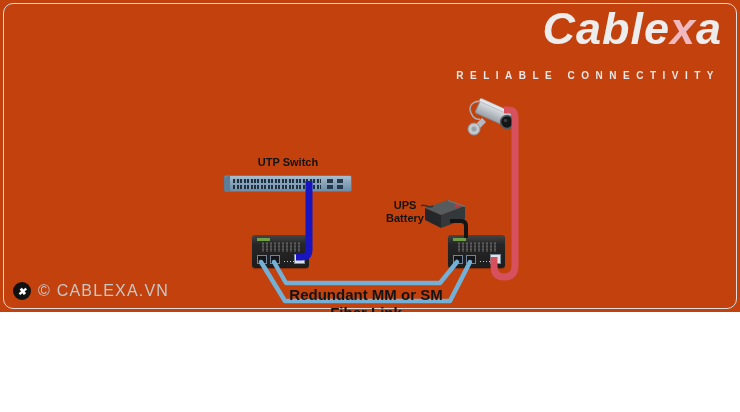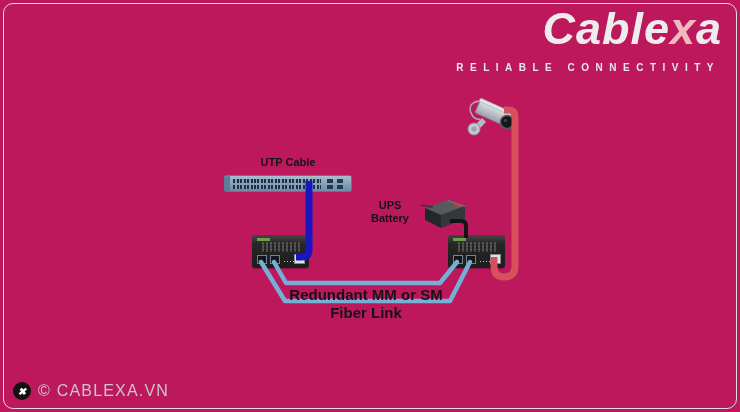--- a/index.html
+++ b/index.html
@@ -1,33 +1,33 @@
 <!DOCTYPE html>
 <html><head>
 <meta charset="utf-8">
 <style>
   html,body{margin:0;padding:0;background:#ffffff;}
   .canvas{
-    position:relative;width:740px;height:412px;background:#be185d;overflow:hidden;
+    position:relative;width:740px;height:312px;background:#c2410c;overflow:hidden;
     font-family:"Liberation Sans",sans-serif;
   }
   .frame{position:absolute;inset:3px;border:1px solid #dcdcdc;border-radius:10px;pointer-events:none;}
 
   
   .logo{position:absolute;top:6px;right:18px;text-align:right;}
   .logo-text{font-style:italic;font-weight:bold;font-size:45px;line-height:1;letter-spacing:1px;color:#ededed;}
   .logo-text .lx{color:#f0b9bf;}
-  .tagline{margin-top:11px;margin-right:2px;font-size:10px;letter-spacing:6.5px;color:#e7e7e7;font-weight:bold;}
+  .tagline{margin-top:19px;margin-right:2px;font-size:10px;letter-spacing:6.5px;color:#e7e7e7;font-weight:bold;}
 
   
   .lbl{position:absolute;font-size:11px;font-weight:bold;color:#141414;text-align:center;line-height:1.2;z-index:6;}
   .pre{white-space:pre-line;}
   .lbl-switch{left:224px;top:156px;width:128px;}
   .lbl-poe{left:460px;top:161px;width:52px;}
-  .lbl-ups{left:366px;top:199px;width:48px;}
+  .lbl-ups{left:381px;top:199px;width:48px;}
   .lbl-fiber{left:282px;top:286px;width:168px;font-size:15px;}
 
   
   .switch{position:absolute;left:224px;top:175px;width:128px;height:17px;z-index:2;
     background:linear-gradient(#a9bed1 0%,#8aa4bb 45%,#6e8da9 100%);
     border:1px solid #5a7a95;border-radius:2px;box-sizing:border-box;}
   .sw-edge{position:absolute;left:0;top:0;bottom:0;width:5px;background:#5d7d98;border-radius:2px 0 0 2px;}
   .sw-row{position:absolute;left:8px;right:30px;height:4px;
     background:repeating-linear-gradient(90deg,#20303f 0 2px,#82a0b7 2px 3.5px);}
   .sw-row.r1{top:3px;} .sw-row.r2{top:9px;}
@@ -140,21 +140,21 @@
 
     <path d="M309 181 L309 250 Q309 257 302 257 L296 257" fill="none" stroke="#1915c1" stroke-width="7"></path>
 
     <path d="M504 110 L509 110 Q515 110 515 117 L515 266 Q515 277 504 277 Q494 277 494 266 L494 257" fill="none" stroke="#d6505e" stroke-width="7"></path>
 
     <path d="M450 221 L461 221 Q466 221 466 226 L466 238" fill="none" stroke="#141414" stroke-width="4"></path>
 
     <path d="M421 206 C425 203 428 209 433 206" fill="none" stroke="#333333" stroke-width="1.5"></path>
   </svg>
 
-  <div class="lbl lbl-switch">UTP Cable</div>
+  <div class="lbl lbl-switch">UTP Switch</div>
   <div class="lbl lbl-ups pre">UPS
 Battery</div>
   <div class="lbl lbl-fiber">Redundant MM or SM Fiber Link</div>
 
   <div class="footer">
     <div class="mark">✖</div>
     <div class="copyright">© CABLEXA.VN</div>
   </div>
 </div>
 

